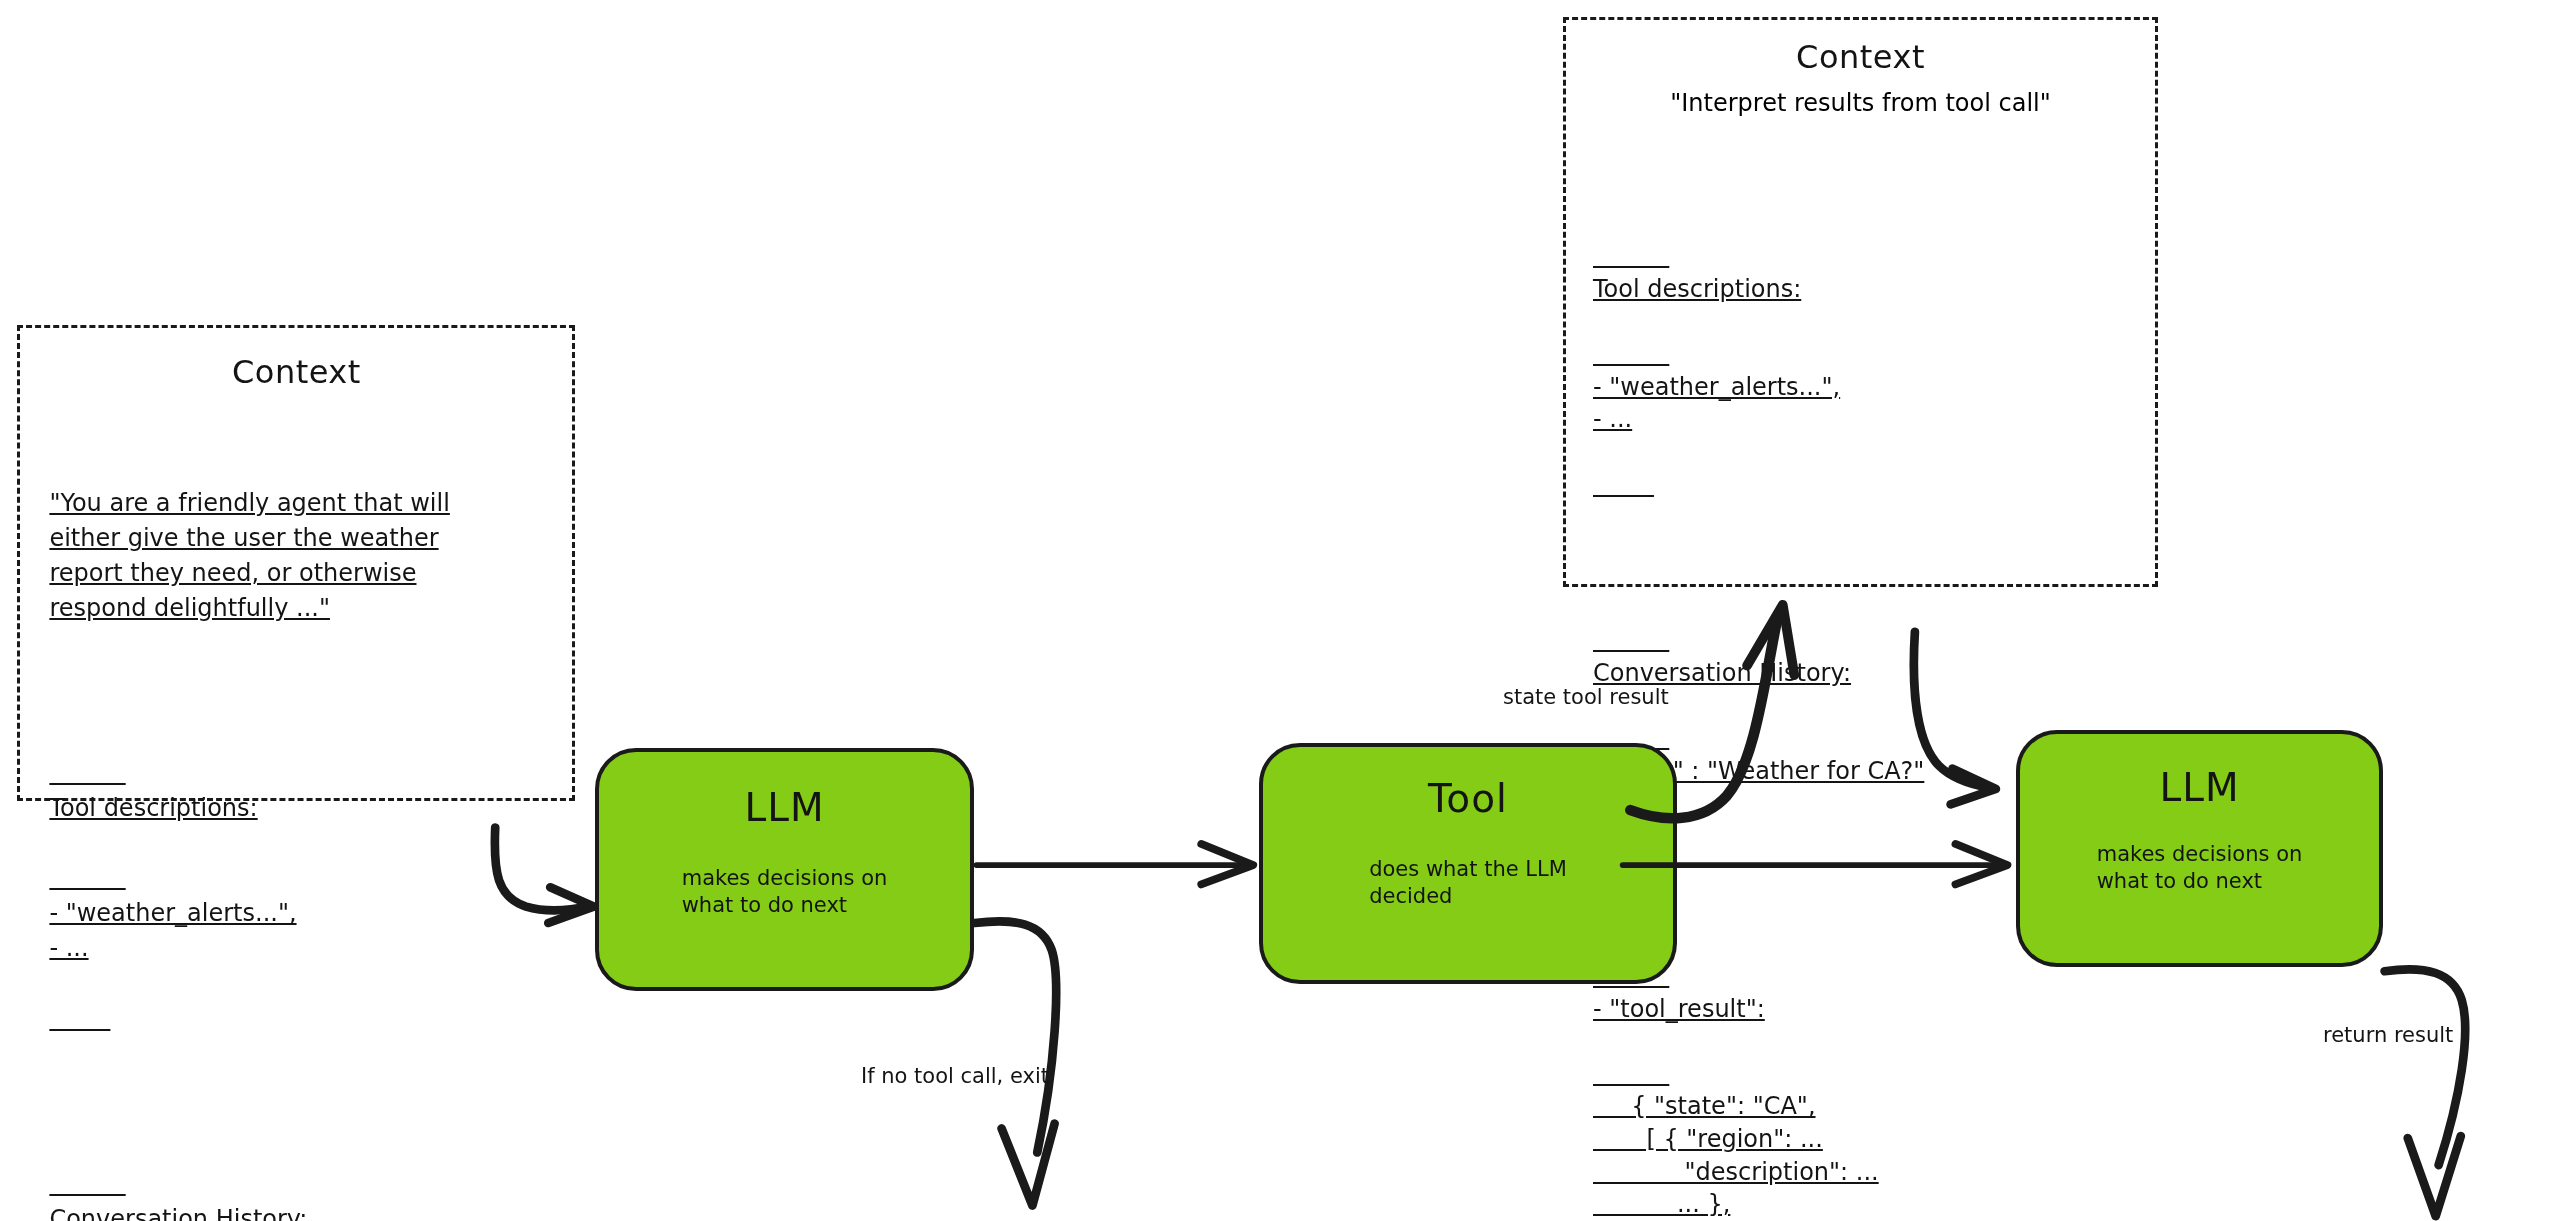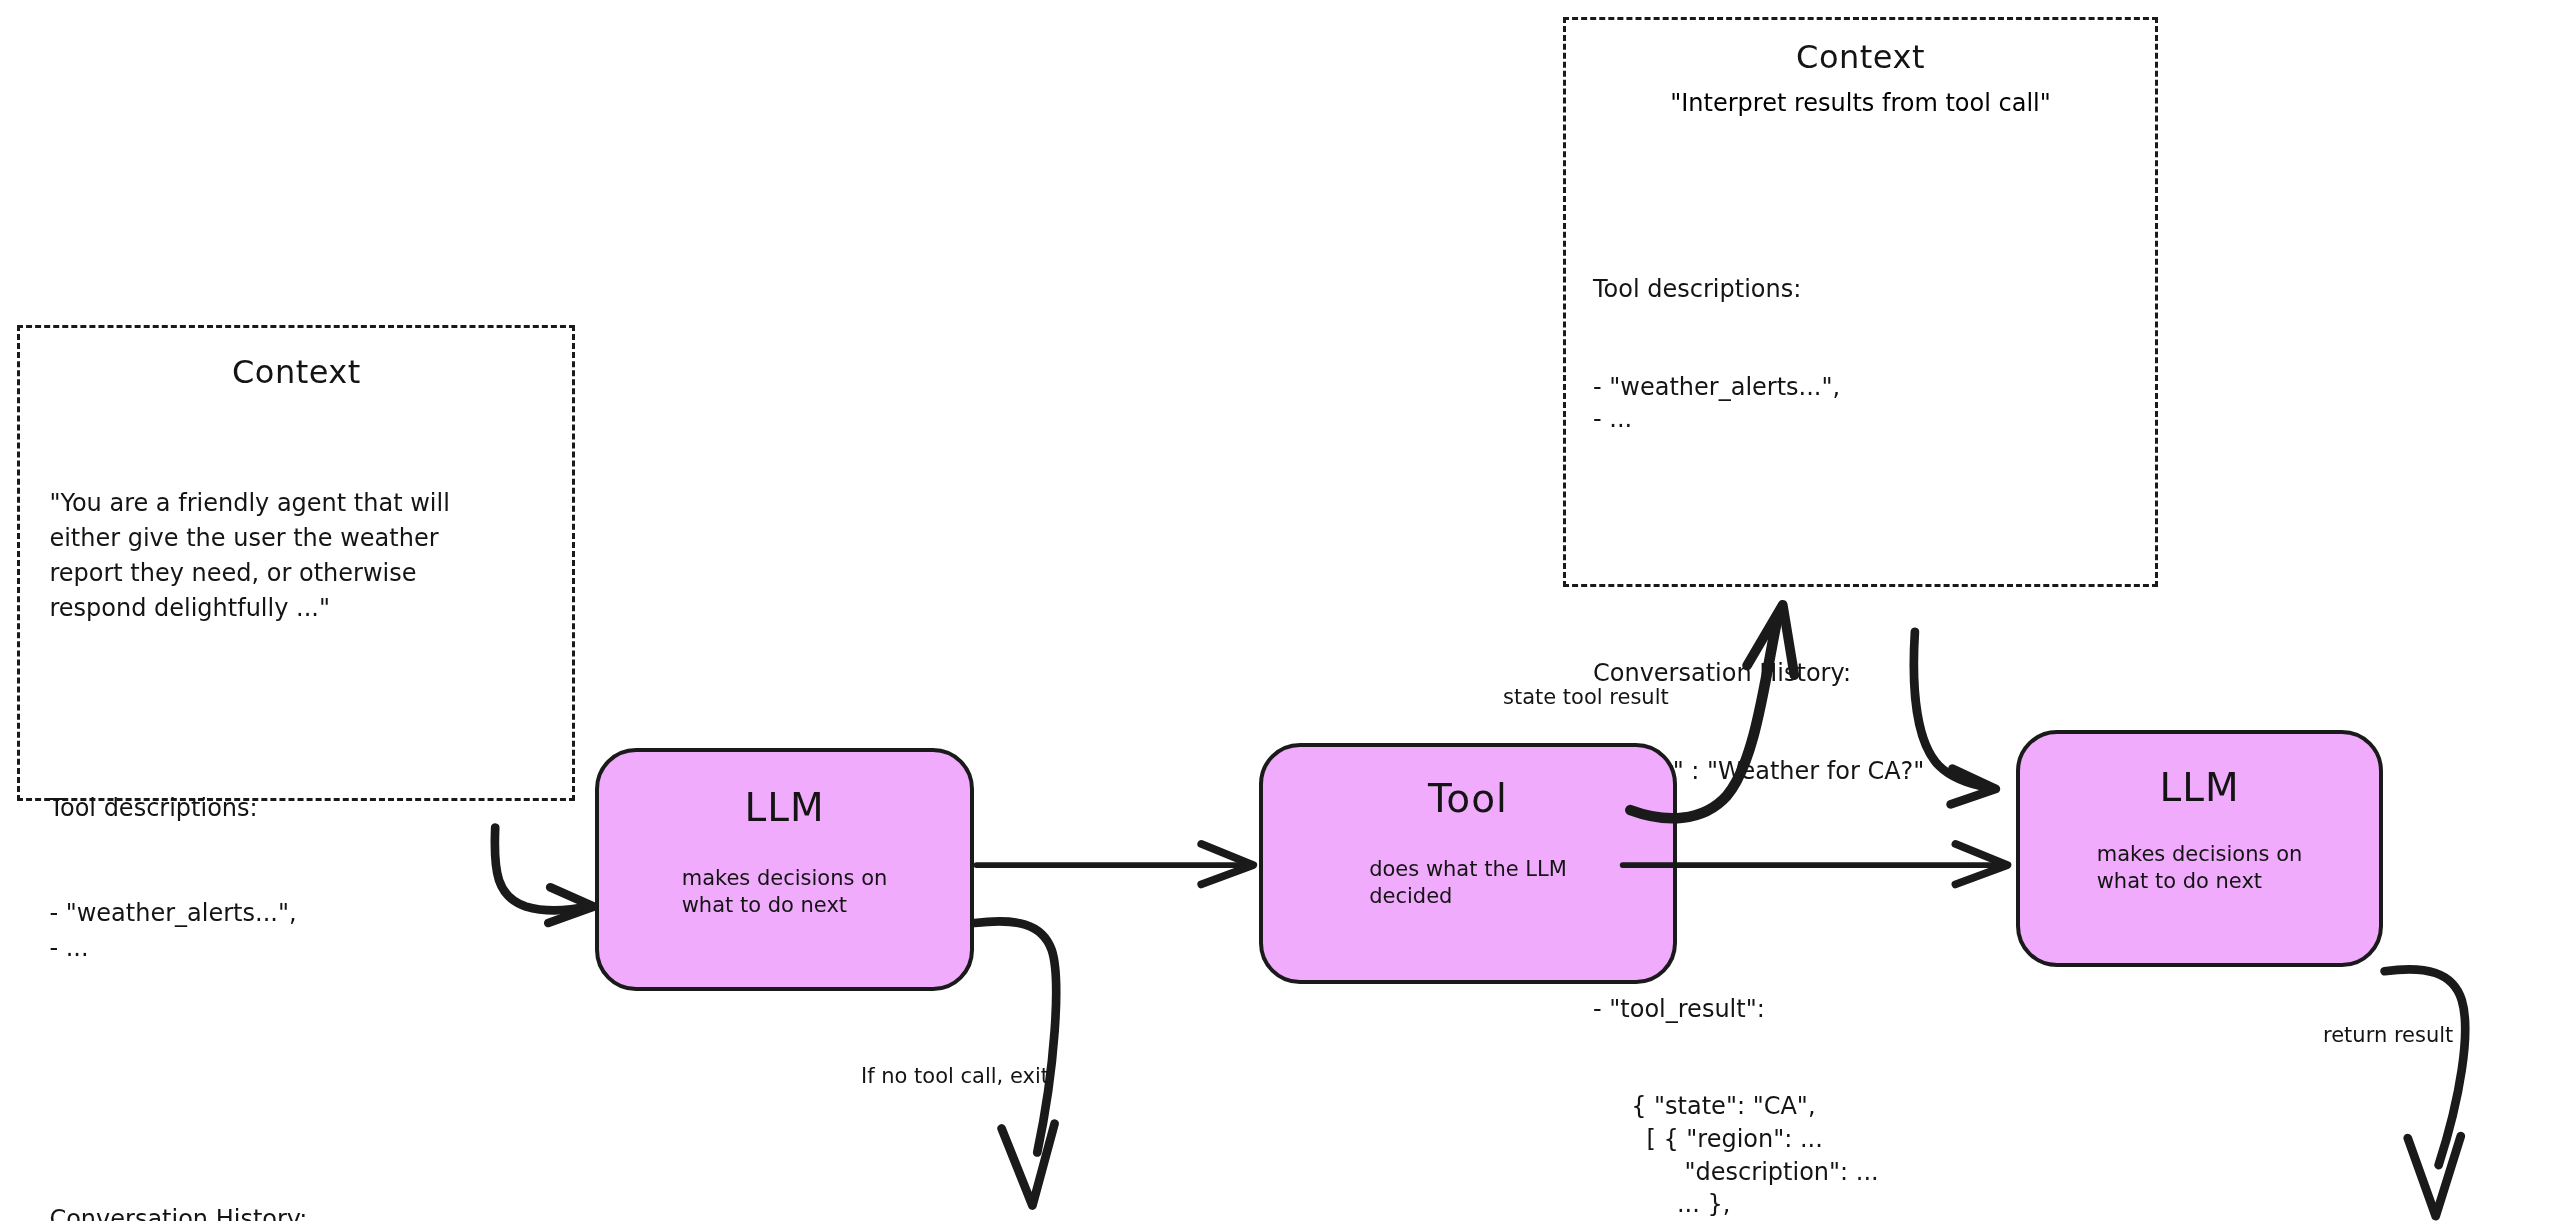--- a/index.html
+++ b/index.html
@@ -39,21 +39,21 @@
     font-weight: 400;
     color: #141414;
     letter-spacing: 0.5px;
   }
   .ctx-body {
     font-size: 24px;
     line-height: 1.32;
     color: #141414;
     white-space: pre;
   }
-  .ctx-body .para { margin: 0 0 25px 0; }
+  .ctx-body .para { margin: 0 0 25px 0; text-decoration: underline; }
   .ctx-body .para:last-child { margin-bottom: 0; }
   .ctx-body .ln { display: block; }
   .ctx-left-inner {
     padding: 25px 29px 0 29px;
   }
   .ctx-left-body {
     font-size: 24px;
     line-height: 1.46;
   }
   .ctx-right-inner {
@@ -67,21 +67,21 @@
     text-align: center;
     margin-bottom: 25px;
     font-size: 24px;
   }
   
   .node {
     position: absolute;
     box-sizing: border-box;
     border: 4.8px solid #1a1a1a;
     border-radius: 41px;
-    background: #f0abfc;
+    background: #84cc16;
     display: flex;
     flex-direction: column;
     align-items: center;
     justify-content: flex-start;
   }
   .node-title {
     font-size: 39px;
     color: #141414;
     letter-spacing: 1px;
   }

